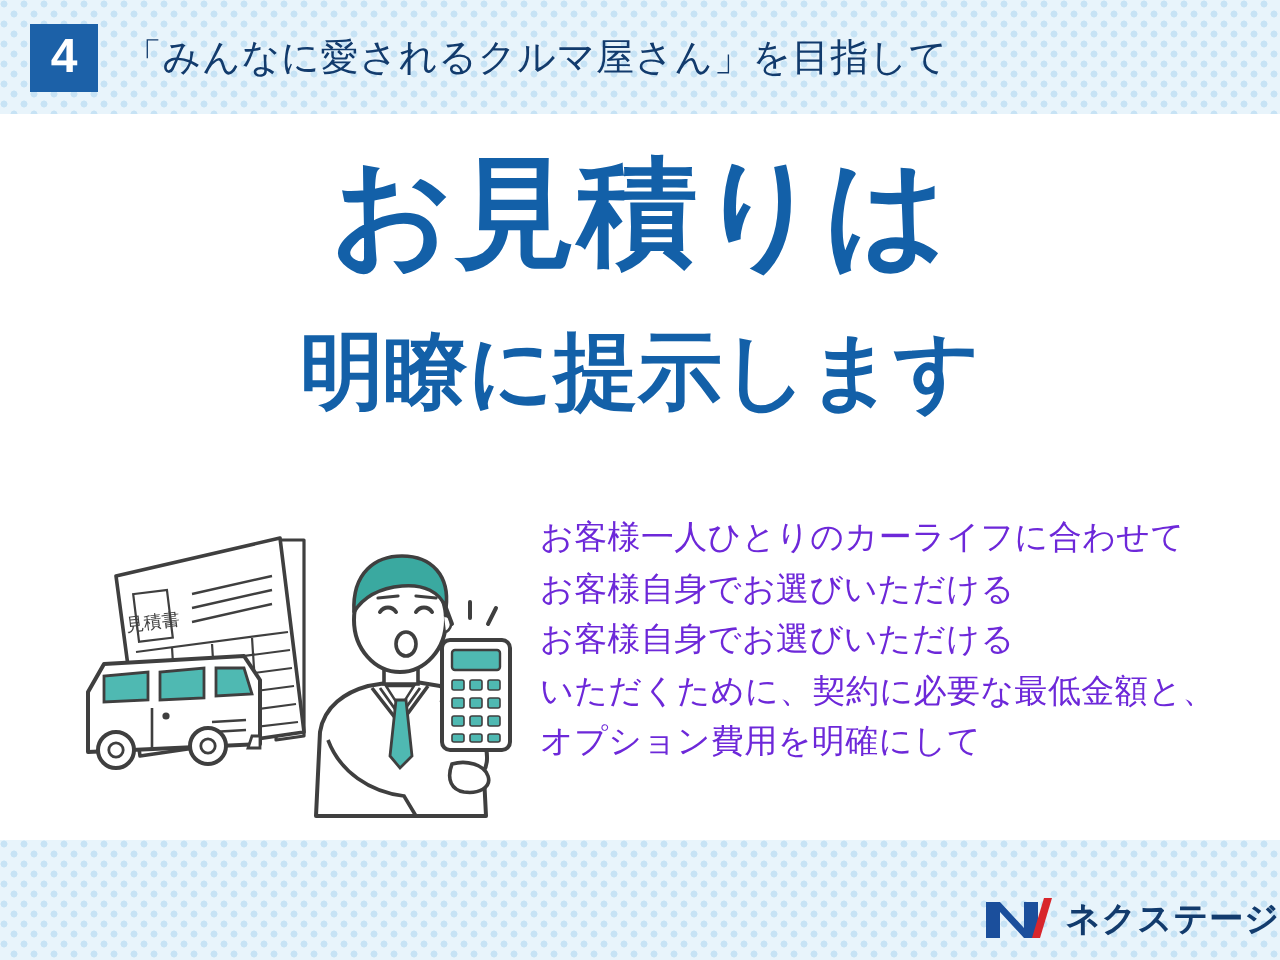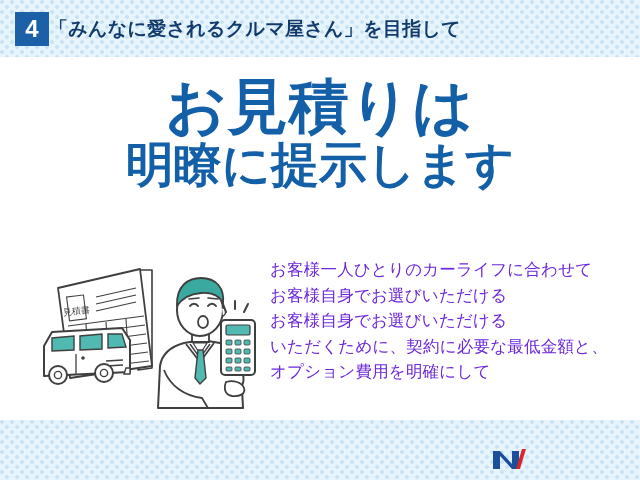--- a/index.html
+++ b/index.html
@@ -54,22 +54,23 @@
     background: #1c61a8;
     color: #ffffff;
     font-size: 24px;
     font-weight: bold;
     line-height: 34px;
     text-align: center;
     flex: 0 0 auto;
     letter-spacing: 0;
   }
   #header-title {
+    margin-left: 13px;
     font-size: 19px;
-    font-weight: bold;
+    font-weight: normal;
     color: #123b6d;
     letter-spacing: 0.3px;
     white-space: nowrap;
   }
 
   
   #headline {
     position: absolute;
     top: 76px;
     left: 0;
@@ -79,24 +80,23 @@
     font-weight: bold;
     line-height: 1.02;
     letter-spacing: 1px;
   }
   #headline-line1 {
     display: block;
     font-size: 60px;
   }
   #headline-line2 {
     display: block;
-    font-size: 48px;
-    margin-top: 7px;
+    font-size: 42px;
+    margin-top: 28px;
     letter-spacing: 0px;
-    font-family: Liberation Mono, monospace;
   }
 
   
   #body-copy {
     position: absolute;
     top: 257px;
     left: 270px;
     width: 370px;
     color: #6d28d9;
     font-size: 16.5px;
@@ -268,15 +268,16 @@
     <span class="copy-line">オプション費用を明確にして</span>
   </div>
 
   <div id="footer-band" class="dot-band"></div>
 
   <div id="brand-logo">
     <svg id="brand-mark" viewBox="0 0 34 24" xmlns="http://www.w3.org/2000/svg">
       <polygon points="1,22 1,4 8,4 20,17 20,4 27,4 27,22 20,22 8,9 8,22" fill="#1b4f9c"></polygon>
       <polygon points="24,22 30,2 34,2 28,22" fill="#d8262c"></polygon>
     </svg>
+    <span id="brand-name">ネクステージ</span>
   </div>
 
 </div>
 
 </body></html>

